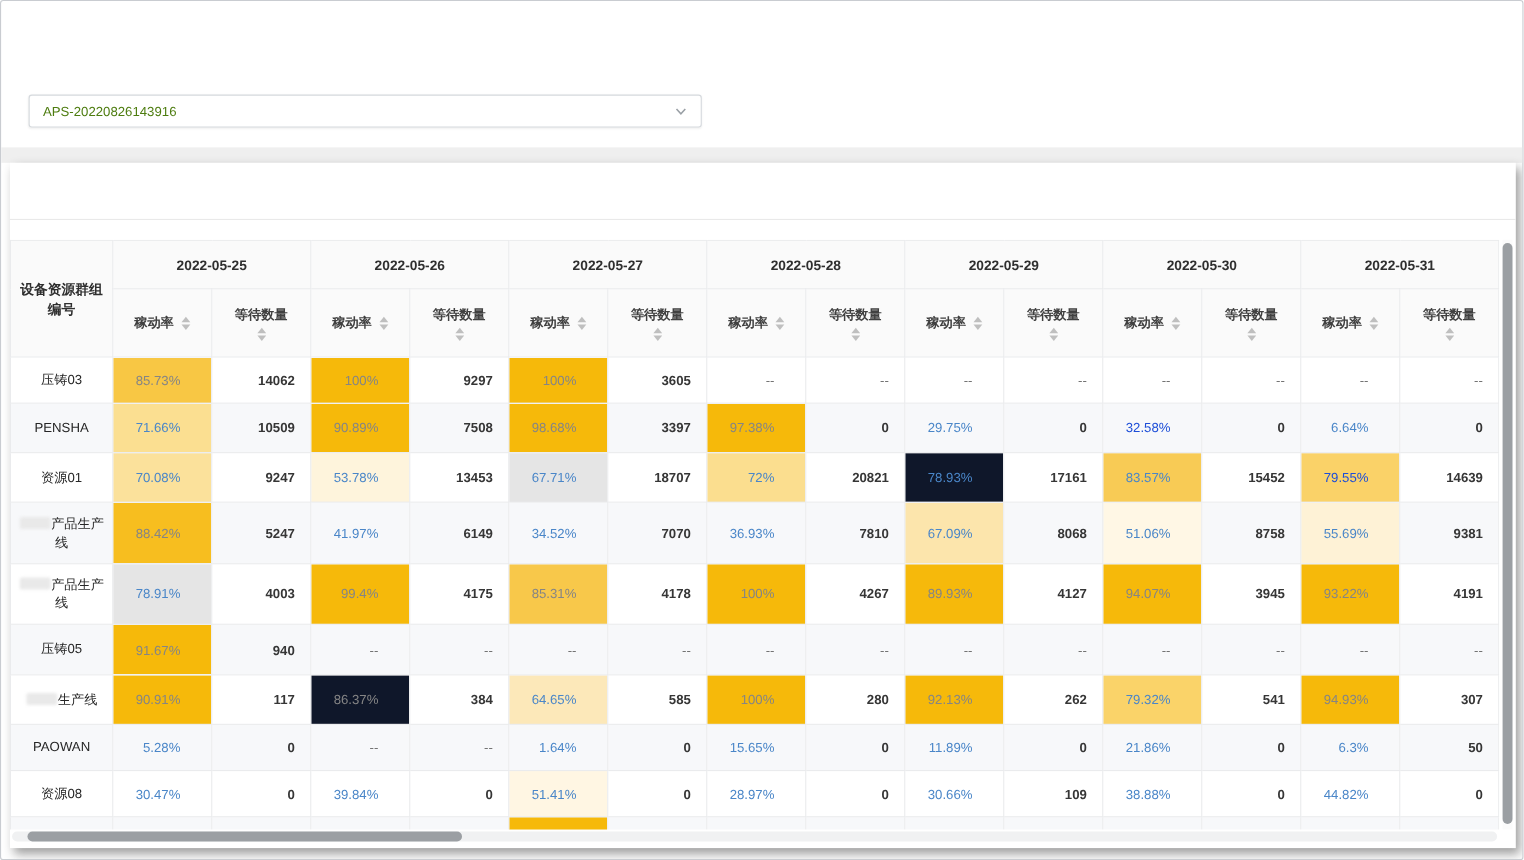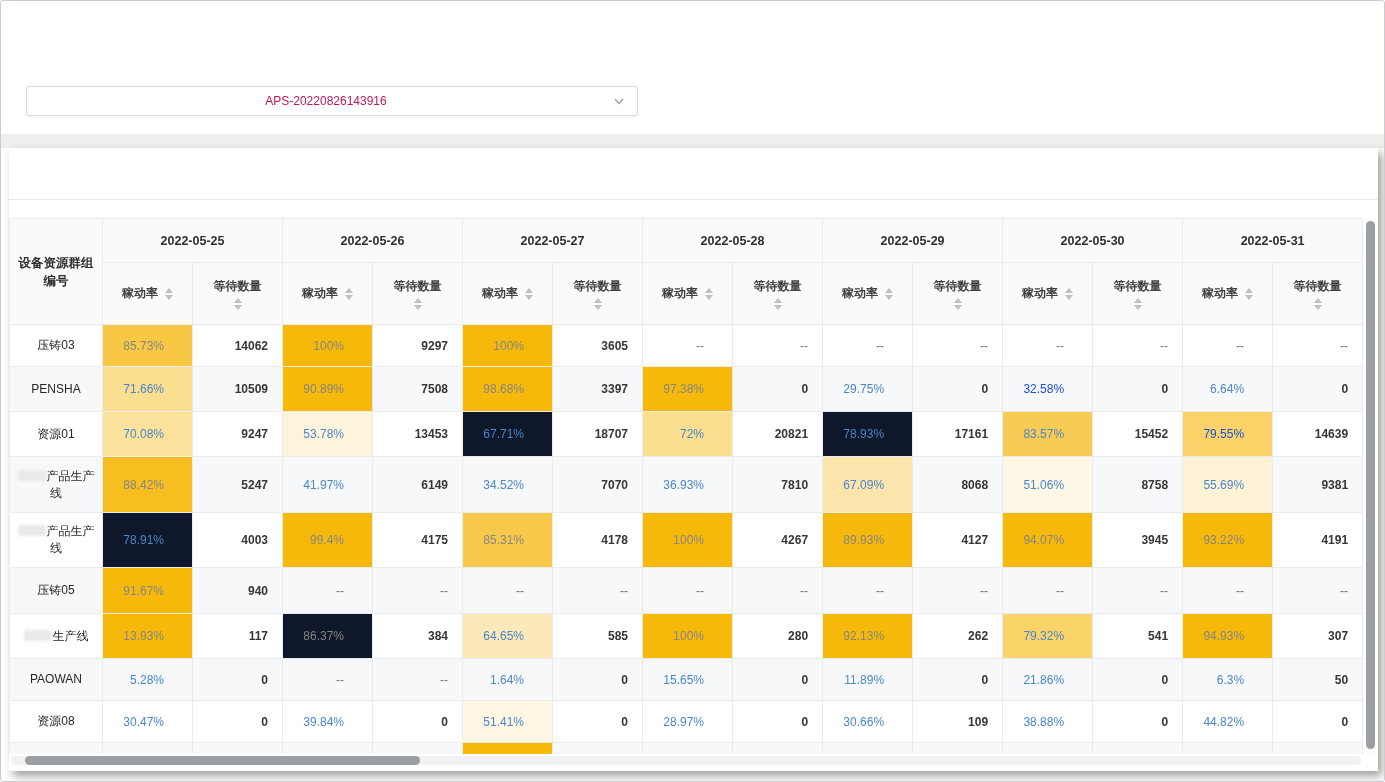--- a/index.html
+++ b/index.html
@@ -7,21 +7,21 @@
   body { font-family:"Liberation Sans","DejaVu Sans",sans-serif; position:relative;
          border:1px solid #c9ccd1; border-radius:3px; overflow:hidden; color:#262626; }
 
   
   .card-top { position:absolute; left:8px; top:6px; right:8px; height:126px; background:#fff; }
   .page-title { font-size:17px; font-weight:700; color:#2b2b2b; padding:14px 0 0 17px; letter-spacing:.5px; }
   .field-label { font-size:12px; color:#595959; padding:28px 0 0 18px; }
   .select { position:absolute; left:17px; top:79px; width:612px; height:30px; border:1px solid #d5d9dd;
             border-radius:3px; background:#fff; display:flex; align-items:center; padding:0 12px;
             box-shadow:0 1px 2px rgba(0,0,0,.06); cursor:pointer; }
-  .select .val { flex:1; font-size:12px; color:#be185d;text-align:center; }
+  .select .val { flex:1; font-size:12px; color:#4d7c0f; }
   .select svg { flex:none; }
 
   
   .page-gap { position:absolute; left:0; top:133px; width:100%; height:14px; background:#efefef; }
 
   
   .card-table { position:absolute; left:8px; top:147px; width:1369px; height:623px; background:#fff;
                 box-shadow:4px 5px 9px rgba(40,40,40,.45); }
   .toolbar-space { height:52px; border-bottom:1px solid #e9e9e9; }
   .table-viewport { position:absolute; left:0; top:70px; width:1354px; height:536px; overflow:hidden; }
@@ -266,21 +266,21 @@
             <td class="wait">0</td>
             <td class="util" style="color:#4A86C8">6.64%</td>
             <td class="wait">0</td>
           </tr>
           <tr style="height: 45px;">
             <td class="name">资源01</td>
             <td class="util" style="background:#fbe19b;color:#4A86C8">70.08%</td>
             <td class="wait">9247</td>
             <td class="util" style="background:#fef4dc;color:#4A86C8">53.78%</td>
             <td class="wait">13453</td>
-            <td class="util" style="background:#0f172a;color:#4A86C8">67.71%</td>
+            <td class="util" style="background:#e5e5e5;color:#4A86C8">67.71%</td>
             <td class="wait">18707</td>
             <td class="util" style="background:#fbde8f;color:#4A86C8">72%</td>
             <td class="wait">20821</td>
             <td class="util" style="background:#0f172a;color:#4A86C8">78.93%</td>
             <td class="wait">17161</td>
             <td class="util" style="background:#f8cb55;color:#4A86C8">83.57%</td>
             <td class="wait">15452</td>
             <td class="util" style="background:#fad268;color:#1d4ed8">79.55%</td>
             <td class="wait">14639</td>
           </tr>
@@ -296,21 +296,21 @@
             <td class="wait">7810</td>
             <td class="util" style="background:#fce5ac;color:#4A86C8">67.09%</td>
             <td class="wait">8068</td>
             <td class="util" style="background:#fff7e5;color:#4A86C8">51.06%</td>
             <td class="wait">8758</td>
             <td class="util" style="background:#fef2d6;color:#4A86C8">55.69%</td>
             <td class="wait">9381</td>
           </tr>
           <tr style="height: 55px;">
             <td class="name"><span class="redact"></span>产品生产线</td>
-            <td class="util" style="background:#0f172a;color:#4A86C8">78.91%</td>
+            <td class="util" style="background:#e5e5e5;color:#4A86C8">78.91%</td>
             <td class="wait">4003</td>
             <td class="util" style="background:#f6b90a;color:#858585">99.4%</td>
             <td class="wait">4175</td>
             <td class="util" style="background:#f8c84a;color:#858585">85.31%</td>
             <td class="wait">4178</td>
             <td class="util" style="background:#F6B90A;color:#858585">100%</td>
             <td class="wait">4267</td>
             <td class="util" style="background:#f6b90b;color:#858585">89.93%</td>
             <td class="wait">4127</td>
             <td class="util" style="background:#f6b90a;color:#858585">94.07%</td>
@@ -330,21 +330,21 @@
             <td class="wait dash">--</td>
             <td class="util dash" style="color:#737373">--</td>
             <td class="wait dash">--</td>
             <td class="util dash" style="color:#737373">--</td>
             <td class="wait dash">--</td>
             <td class="util dash" style="color:#737373">--</td>
             <td class="wait dash">--</td>
           </tr>
           <tr style="height: 45px;">
             <td class="name"><span class="redact"></span>生产线</td>
-            <td class="util" style="background:#f6b90a;color:#858585">13.93%</td>
+            <td class="util" style="background:#f6b90a;color:#858585">90.91%</td>
             <td class="wait">117</td>
             <td class="util" style="background:#0f172a;color:#858585">86.37%</td>
             <td class="wait">384</td>
             <td class="util" style="background:#fce8b9;color:#4A86C8">64.65%</td>
             <td class="wait">585</td>
             <td class="util" style="background:#F6B90A;color:#858585">100%</td>
             <td class="wait">280</td>
             <td class="util" style="background:#f6b90a;color:#858585">92.13%</td>
             <td class="wait">262</td>
             <td class="util" style="background:#fad369;color:#4A86C8">79.32%</td>

